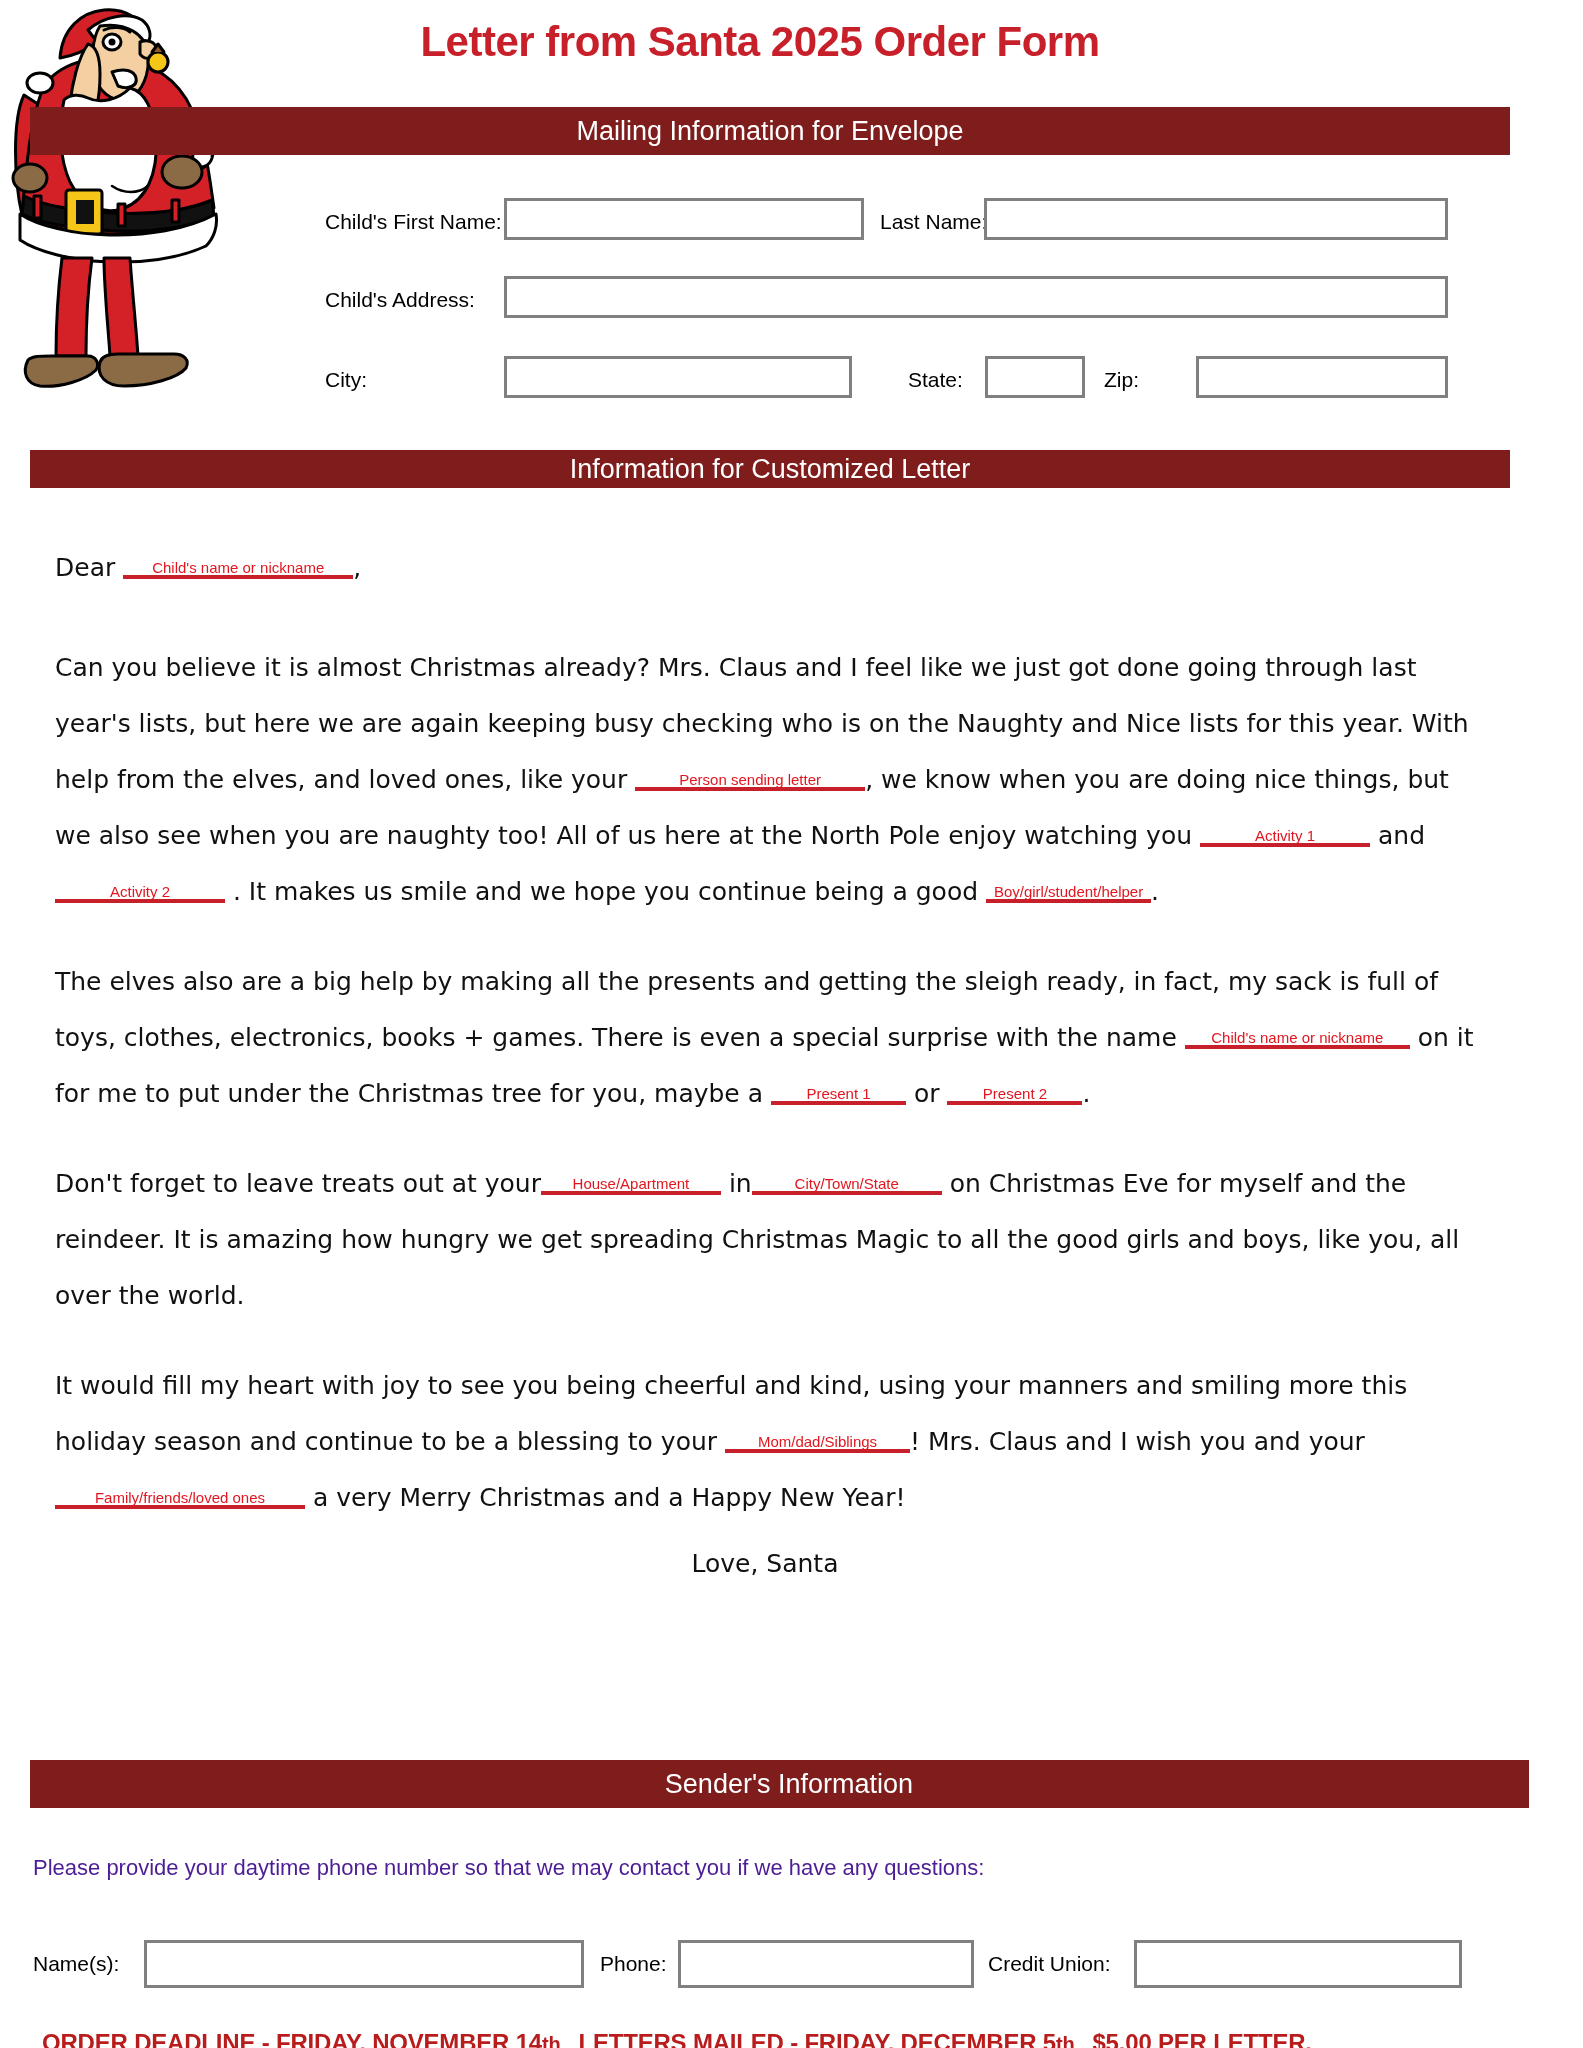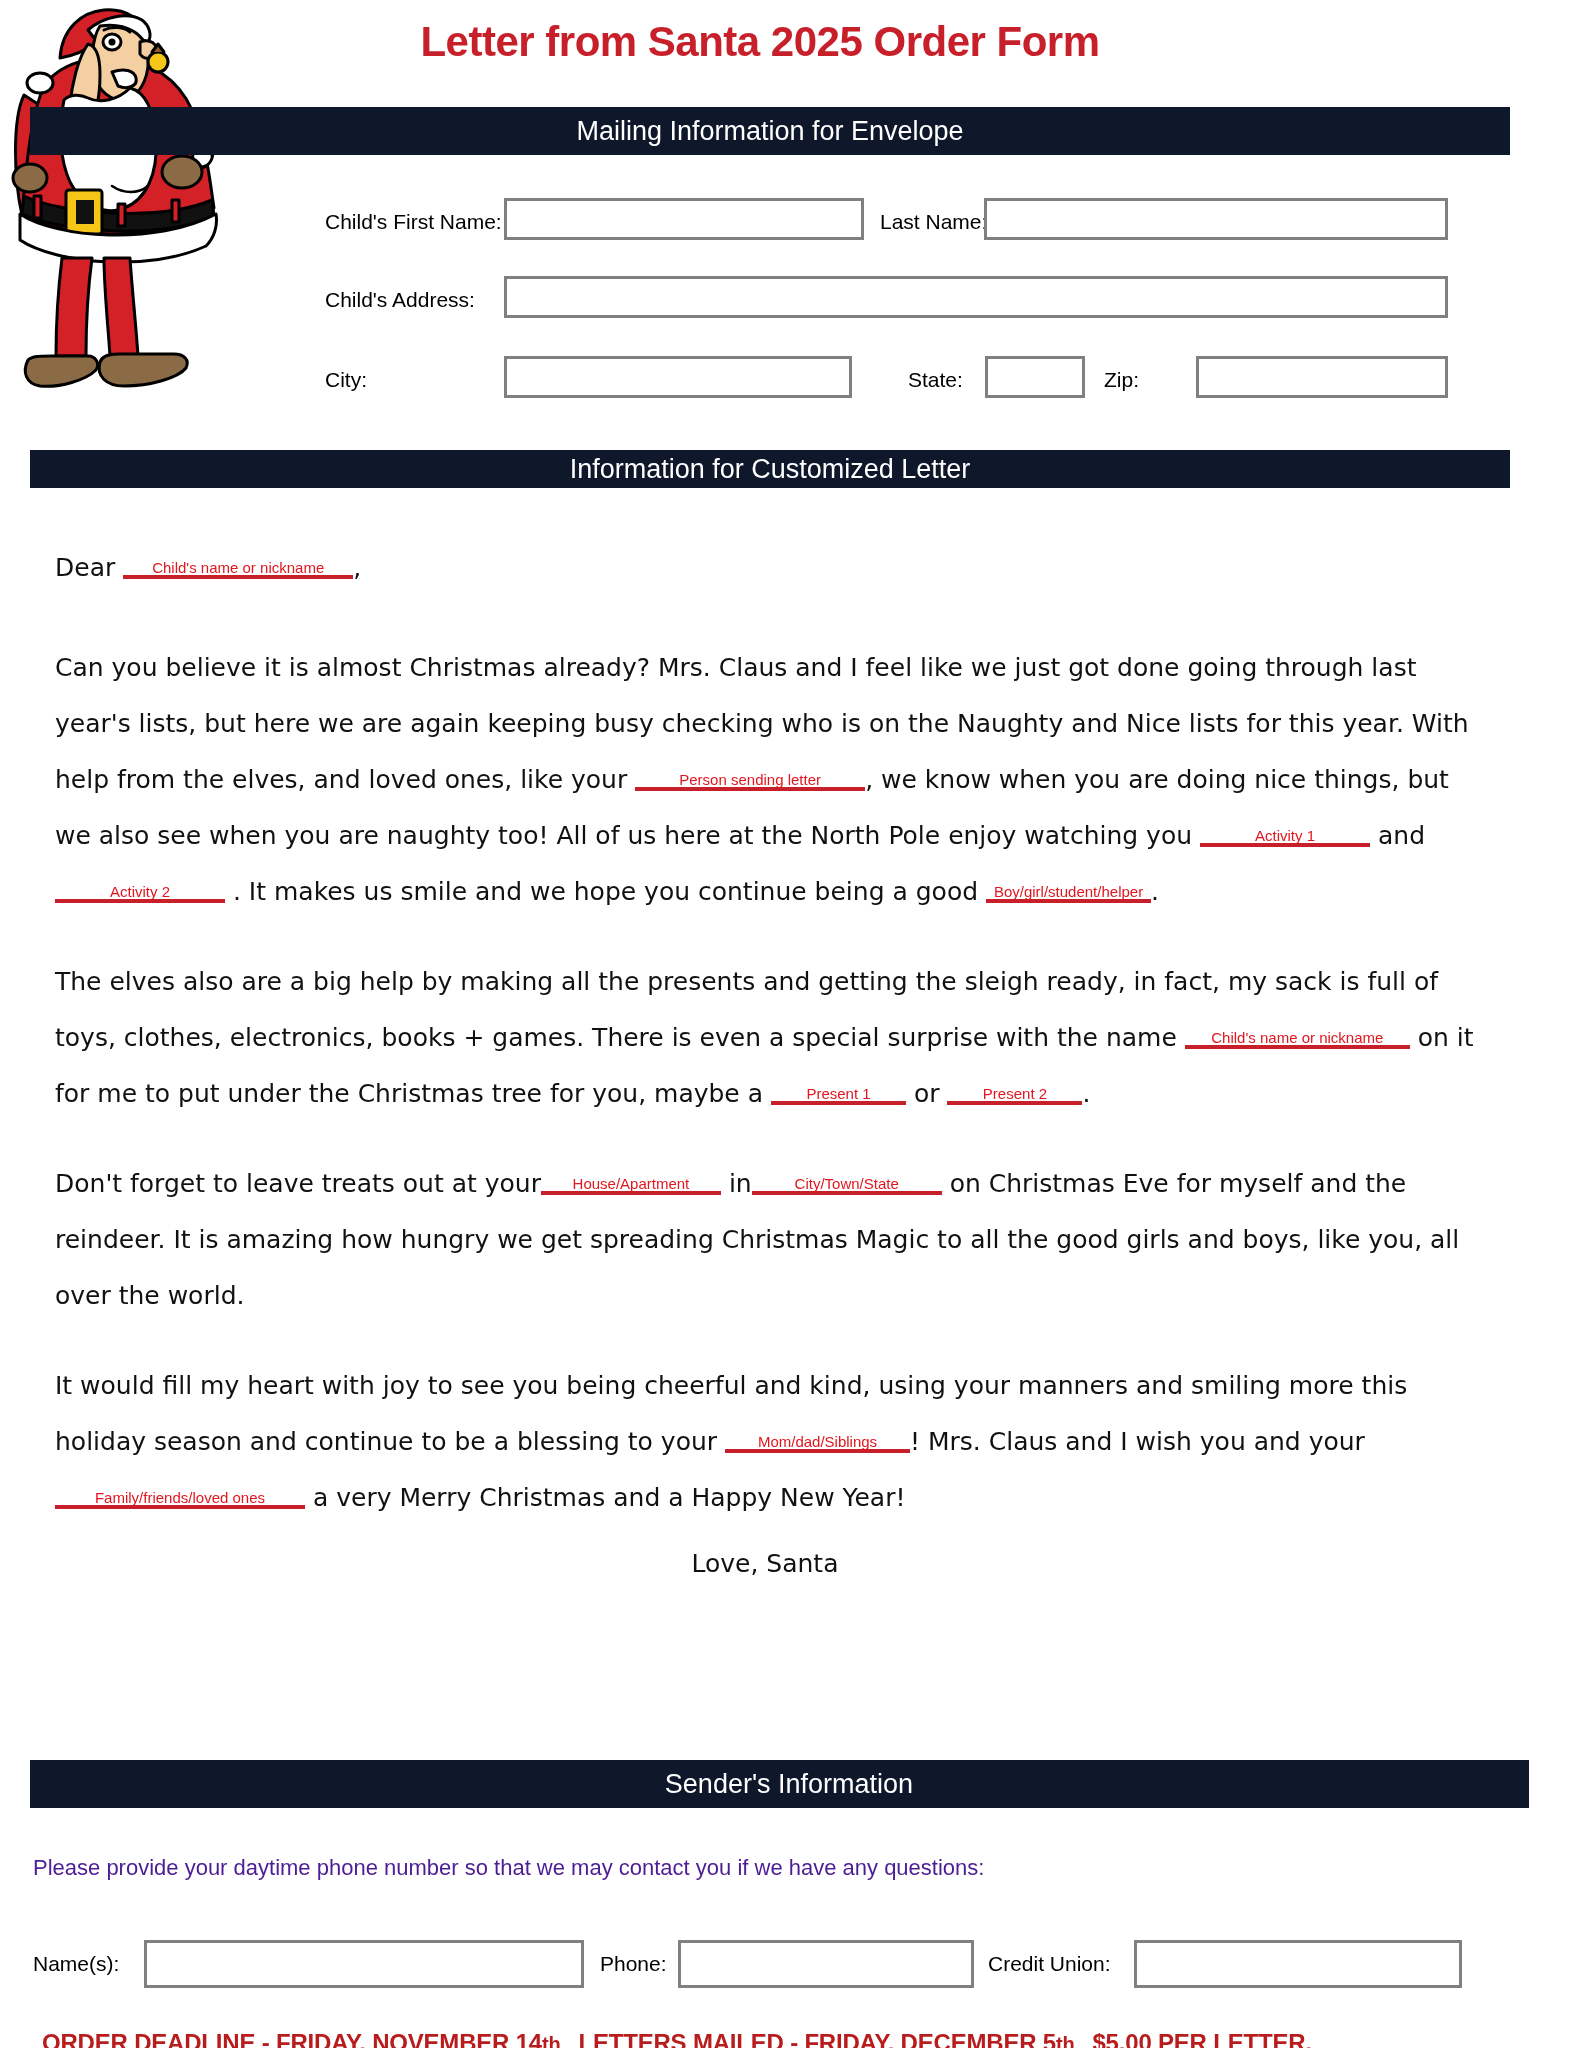--- a/index.html
+++ b/index.html
@@ -27,21 +27,21 @@
     color: #c8202a;
     letter-spacing: -0.5px;
     white-space: nowrap;
   }
 
   
   .section-bar {
     position: absolute;
     left: 30px;
     width: 1480px;
-    background: #0f172a;
+    background: #7f1d1d;
     color: #ffffff;
     font-size: 27px;
     text-align: center;
     line-height: 1.0;
     display: flex;
     align-items: center;
     justify-content: center;
   }
   #bar-mailing { top: 107px;  height: 48px; }
   #bar-customized { top: 450px; height: 38px; }

